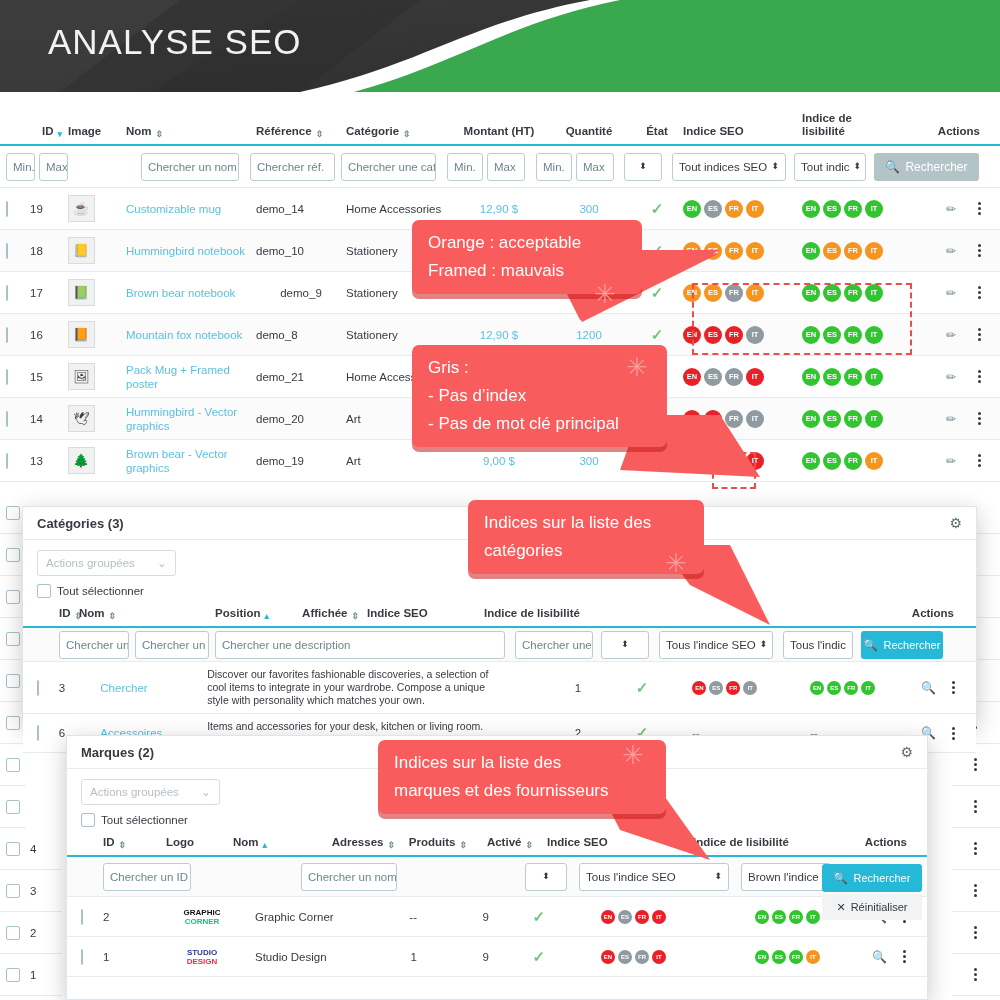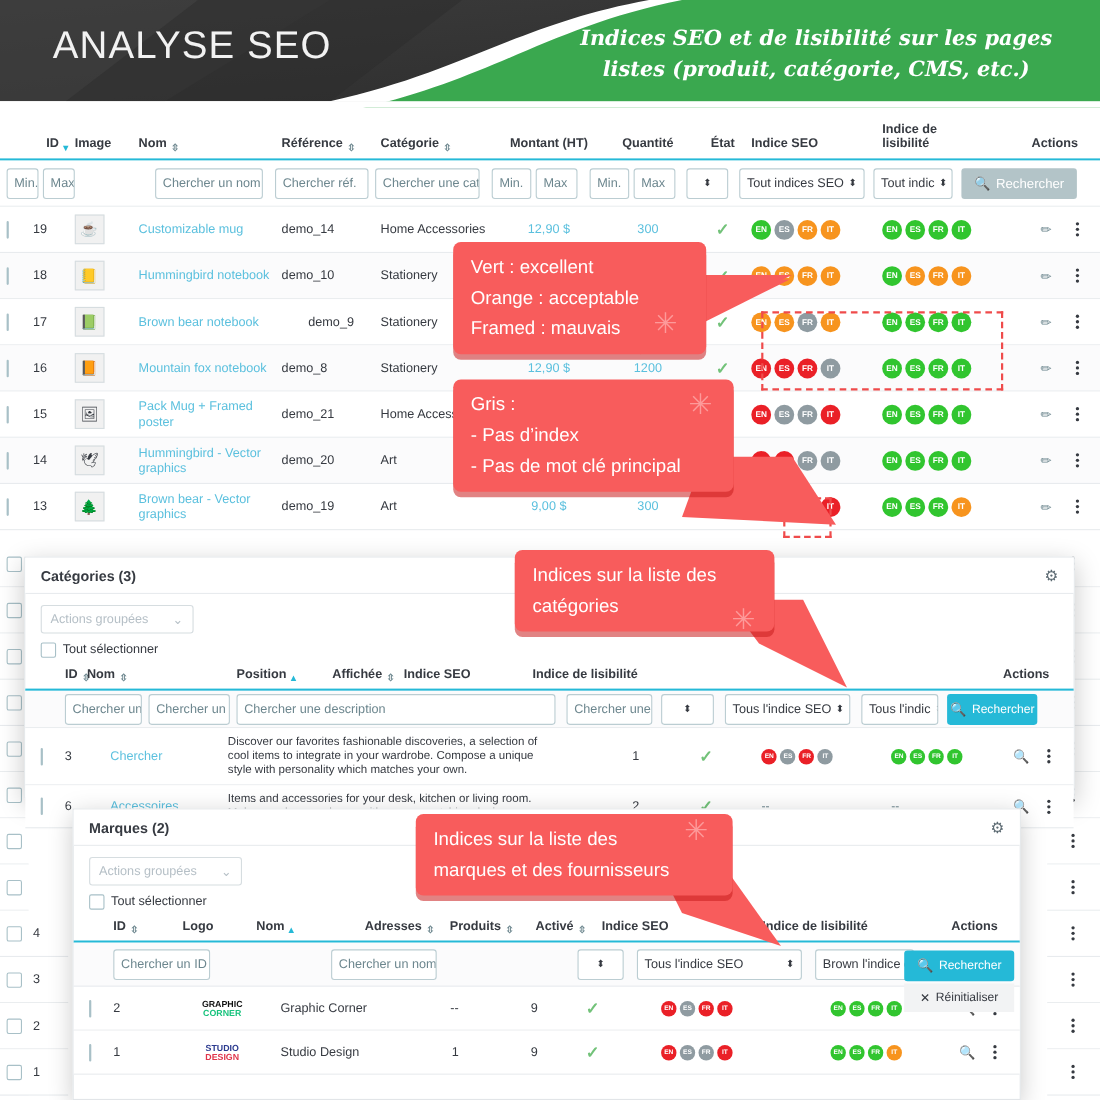--- a/index.html
+++ b/index.html
@@ -112,24 +112,20 @@
       </defs>
       <rect x="0" y="0" width="1000" height="92" fill="url(#dk)"></rect>
       <polygon points="0,0 300,0 150,92 0,92" fill="#3f3f3f" opacity=".55"></polygon>
       <polygon points="180,0 420,0 300,92 60,92" fill="#2b2b2b" opacity=".5"></polygon>
       <path d="M1000,0 L590,0 C470,22 420,66 300,92 L1000,92 Z" fill="#ffffff"></path>
       <path d="M1000,0 L620,0 C500,24 450,70 330,98 L1000,98 Z" fill="#3aa84f"></path>
       <rect x="0" y="92" width="1000" height="6" fill="#ffffff"></rect>
     </svg>
   </div>
   <div id="banner-title">ANALYSE SEO</div>
-  <div id="banner-sub">
-    <div>Indices SEO et de lisibilité sur les pages</div>
-    <div>listes (produit, catégorie, CMS, etc.)</div>
-  </div>
 </div>
 
 <div id="product-table">
 
   <div class="ph-row">
     <div class="ph-cell" style="width:62px;justify-content:flex-end;padding-right:6px;">
       <span>ID</span>
       <span class="sort-ico asc-only">▾</span>
     </div>
     <div class="ph-cell" style="width:58px;">
@@ -905,21 +901,20 @@
   </div>
 </div>
 
 <div class="dash" style="left:552px;top:828px;width:272px;height:172px;"></div>
 
 <svg class="ptr" style="left:560px;top:250px;width:160px;height:110px;">
   <polygon points="75,0 160,0 20,70 0,30" fill="#f85c5c"></polygon>
   <polygon points="75,4 158,4 22,72 4,36" fill="#f85c5c"></polygon>
 </svg>
 <div class="callout" style="left:412px;top:220px;width:230px;">
-  <div>Vert : excellent</div>
   <div>Orange : acceptable</div>
   <div>Framed : mauvais</div>
 </div>
 <div class="burst" style="left:594px;top:281px;">✳</div>
 
 <svg class="ptr" style="left:580px;top:415px;width:180px;height:90px;">
   <polygon points="60,0 140,0 180,62 40,55" fill="#f85c5c"></polygon>
 </svg>
 <div class="callout" style="left:412px;top:345px;width:255px;">
   <div>Gris :</div>

